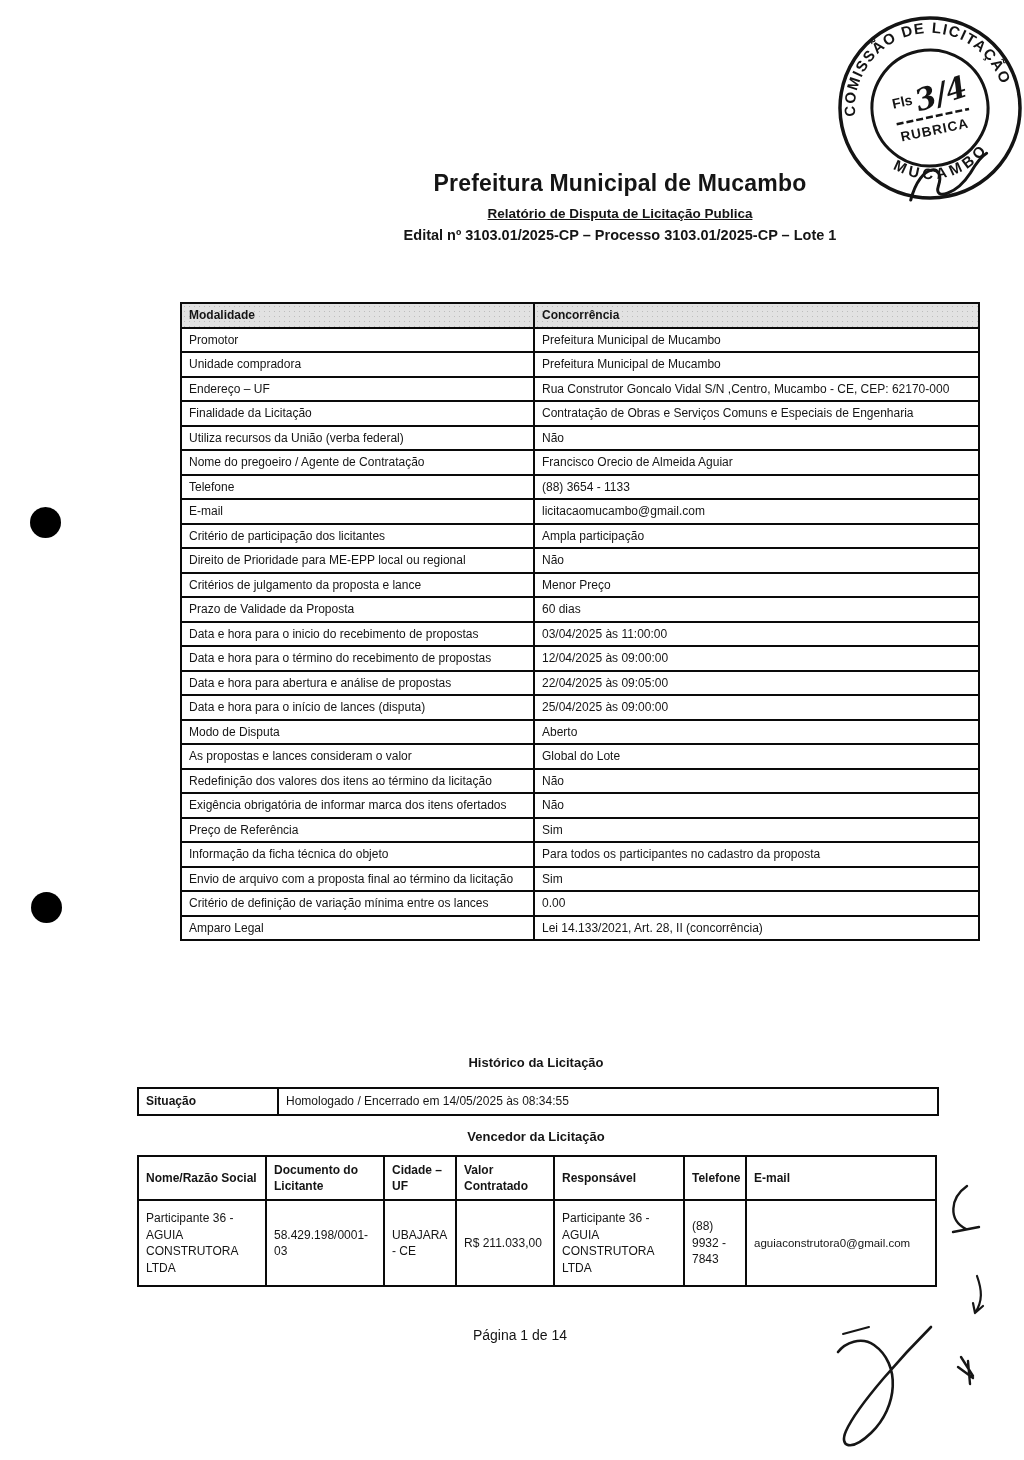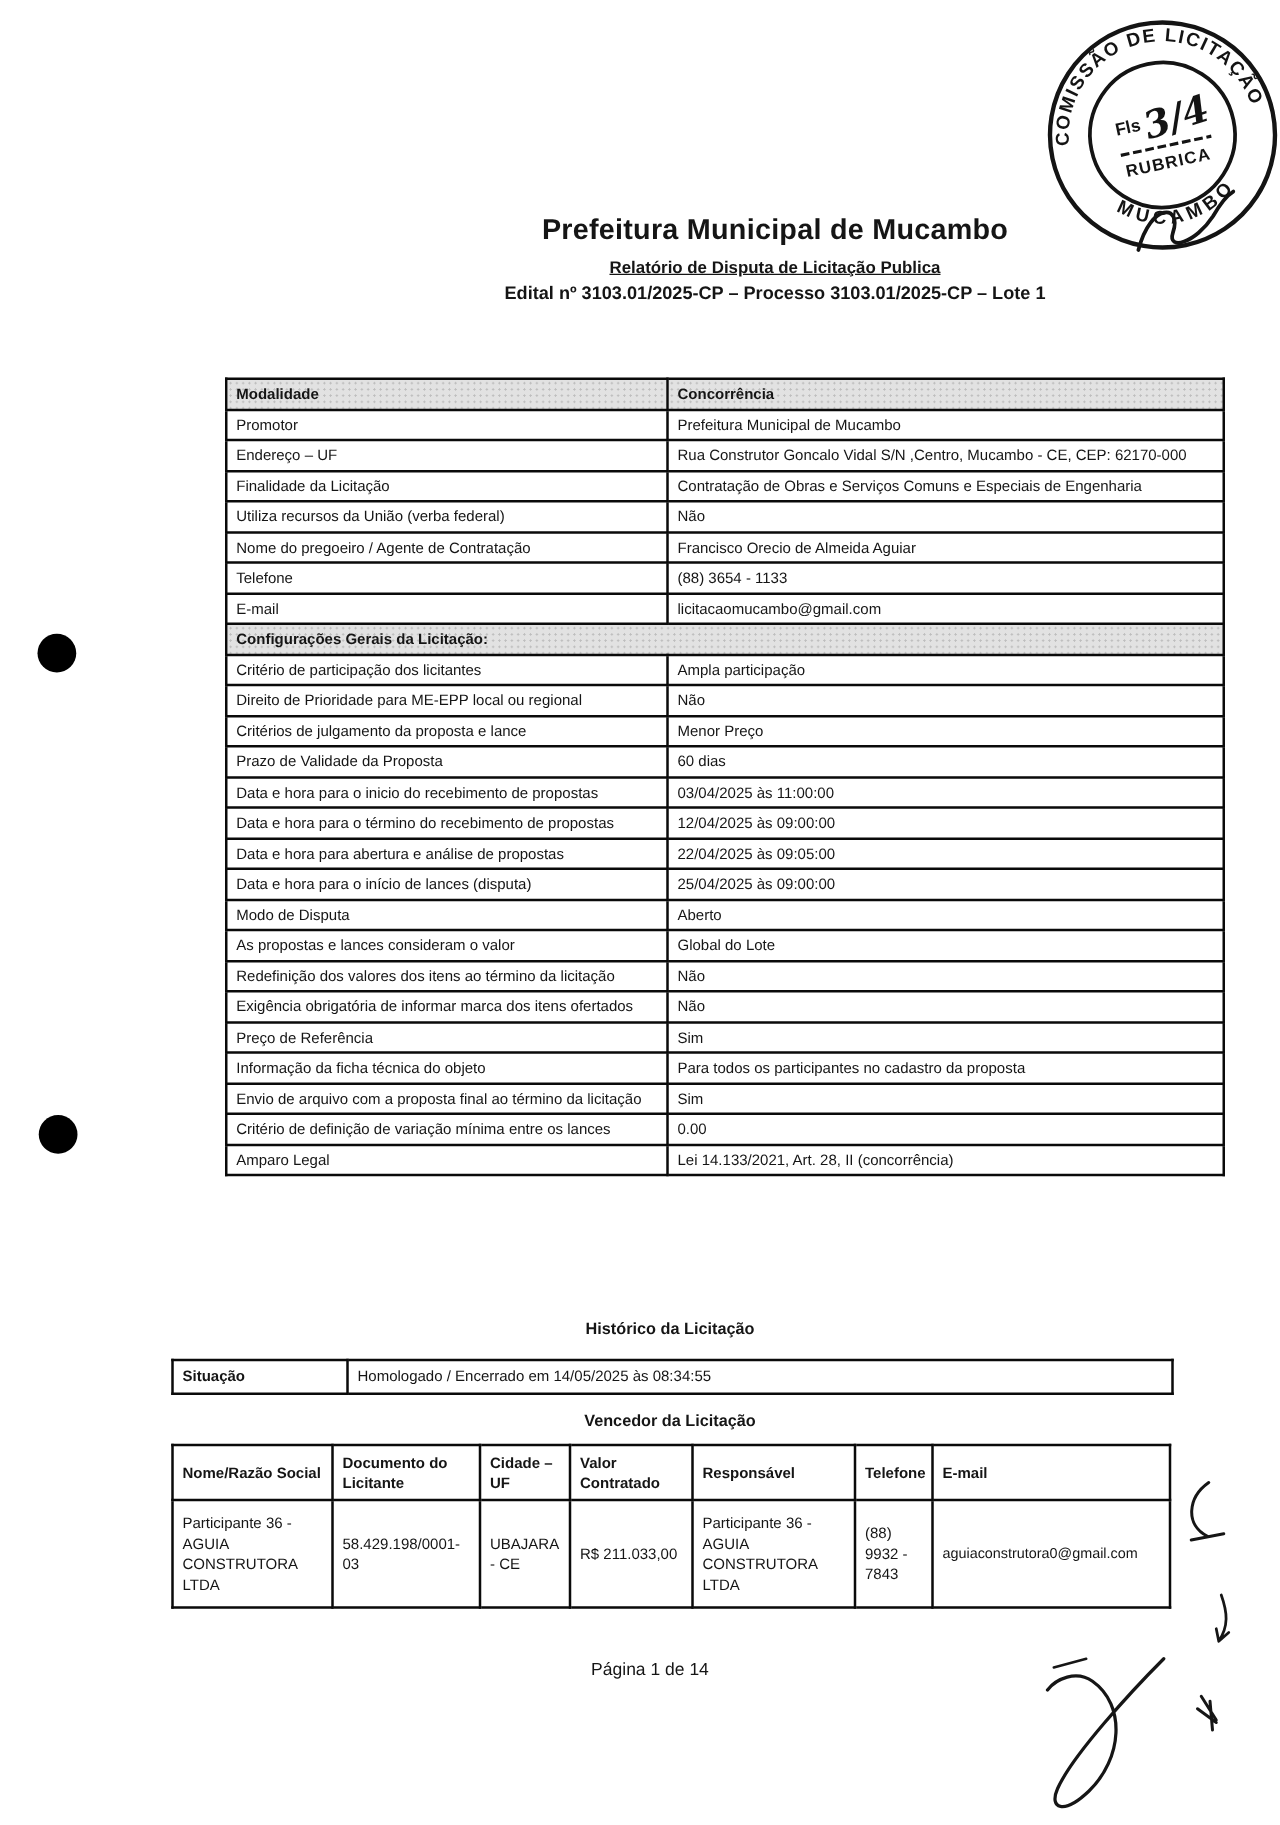--- a/index.html
+++ b/index.html
@@ -109,20 +109,24 @@
     <tbody>
         <tr>
           <td class="lbl shaded">Modalidade</td>
           <td class="val shaded">Concorrência</td>
         </tr>
         <tr>
           <td class="lbl">Promotor</td>
           <td class="val">Prefeitura Municipal de Mucambo</td>
         </tr>
         <tr>
+          <td class="lbl">Unidade compradora</td>
+          <td class="val">Prefeitura Municipal de Mucambo</td>
+        </tr>
+        <tr>
           <td class="lbl">Endereço – UF</td>
           <td class="val">Rua Construtor Goncalo Vidal S/N ,Centro, Mucambo - CE, CEP: 62170-000</td>
         </tr>
         <tr>
           <td class="lbl">Finalidade da Licitação</td>
           <td class="val">Contratação de Obras e Serviços Comuns e Especiais de Engenharia</td>
         </tr>
         <tr>
           <td class="lbl">Utiliza recursos da União (verba federal)</td>
           <td class="val">Não</td>
@@ -131,23 +135,20 @@
           <td class="lbl">Nome do pregoeiro / Agente de Contratação</td>
           <td class="val">Francisco Orecio de Almeida Aguiar</td>
         </tr>
         <tr>
           <td class="lbl">Telefone</td>
           <td class="val">(88) 3654 - 1133</td>
         </tr>
         <tr>
           <td class="lbl">E-mail</td>
           <td class="val">licitacaomucambo@gmail.com</td>
-        </tr>
-        <tr>
-          <td colspan="2" class="shaded section-label">Configurações Gerais da Licitação:</td>
         </tr>
         <tr>
           <td class="lbl">Critério de participação dos licitantes</td>
           <td class="val">Ampla participação</td>
         </tr>
         <tr>
           <td class="lbl">Direito de Prioridade para ME-EPP local ou regional</td>
           <td class="val">Não</td>
         </tr>
         <tr>

